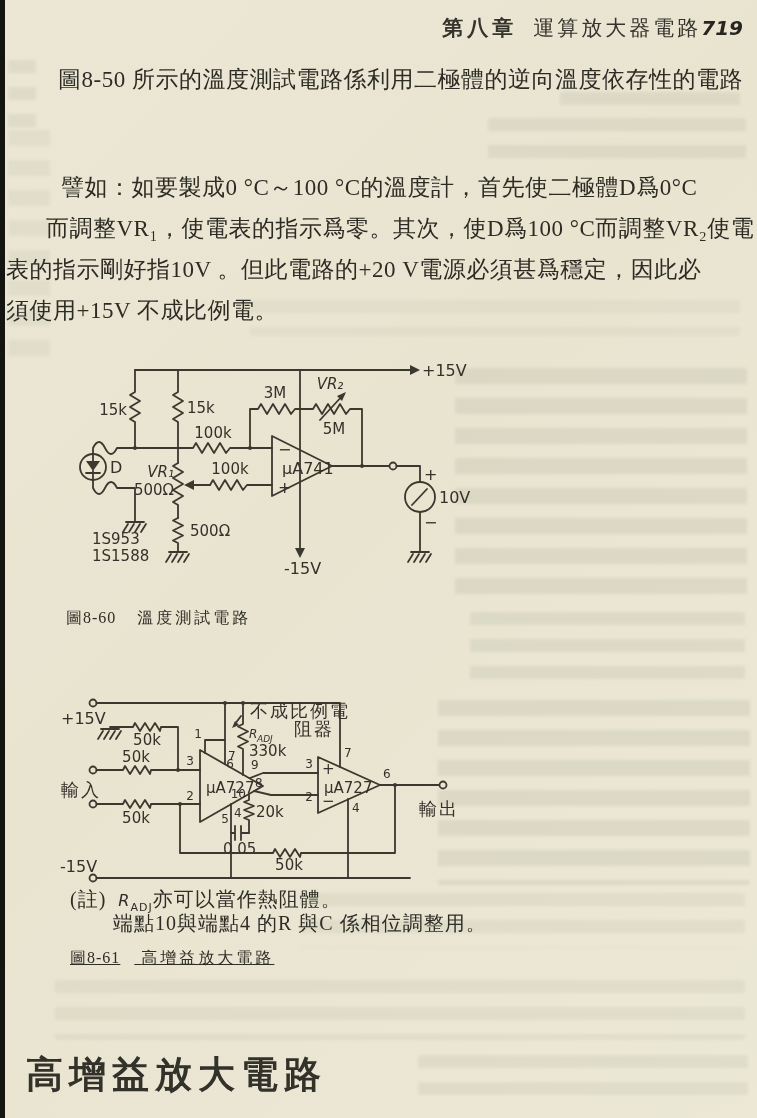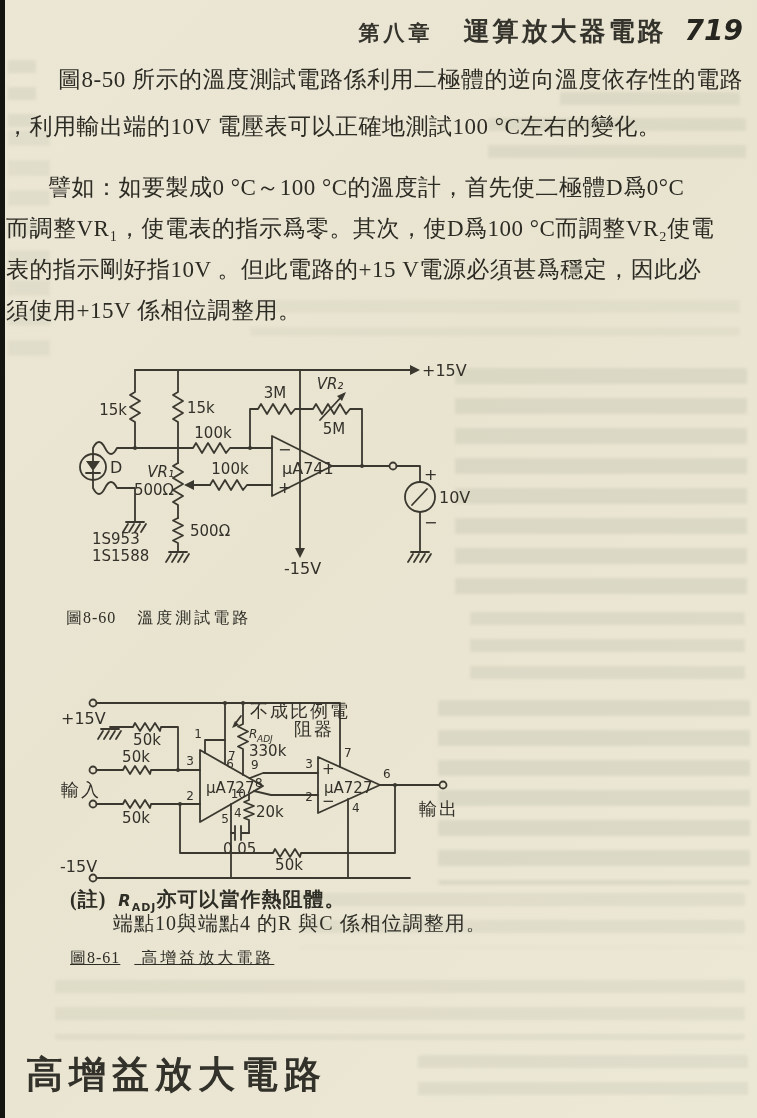--- a/index.html
+++ b/index.html
@@ -9,22 +9,22 @@
     font-family:"Liberation Serif","DejaVu Serif",serif;
     color:#2b2a24;
   }
   .edge-left{position:absolute;left:0;top:0;width:5px;height:100%;background:#141411;}
   .ghost{position:absolute;pointer-events:none;
     background:repeating-linear-gradient(180deg, rgba(148,158,136,.32) 0 13px, rgba(0,0,0,0) 13px 27px);
     filter:blur(1.6px);opacity:.5;border-radius:3px;}
   .ghost.v{background:repeating-linear-gradient(180deg, rgba(148,158,136,.35) 0 16px, rgba(0,0,0,0) 16px 30px);}
   .header{position:absolute;top:14px;right:14px;display:flex;align-items:baseline;white-space:nowrap;justify-content:center;}
   .header .chap{font-size:21px;letter-spacing:4px;font-weight:bold;color:#34332c;}
-  .header .ttl{font-size:26px;letter-spacing:3px;font-weight:bold;color:#34332c;margin-left:30px;}
-  .header .pg{font-size:28px;font-weight:bold;font-style:italic;margin-left:18px;
+  .header .ttl{font-size:21px;letter-spacing:3px;font-weight:normal;color:#34332c;margin-left:16px;}
+  .header .pg{font-size:20px;font-weight:bold;font-style:italic;
     font-family:"DejaVu Sans","Liberation Sans",sans-serif;color:#26251f;}
   .bodyline{position:absolute;font-size:23px;letter-spacing:.5px;white-space:nowrap;color:#2c2b24;}
   .caption{position:absolute;font-size:16px;letter-spacing:3px;white-space:nowrap;color:#2e2d26;}
   .caption .cid{margin-right:14px;letter-spacing:1px;}
   .note{position:absolute;font-size:20px;letter-spacing:1px;white-space:nowrap;color:#2e2d26;}
   .note i{font-family:"DejaVu Sans","Liberation Sans",sans-serif;font-size:16px;}
   .note sub{font-size:11px;font-family:"DejaVu Sans","Liberation Sans",sans-serif;}
   .footerhead{position:absolute;left:26px;top:1050px;font-size:37px;font-weight:bold;letter-spacing:6px;
     font-family:"Liberation Sans","DejaVu Sans",sans-serif;color:#32312a;white-space:nowrap;}
   svg{position:absolute;}
@@ -58,26 +58,25 @@
   <div class="ghost v" style="left:8px;top:130px;width:42px;height:230px;opacity:.35;"></div>
   <div class="ghost" style="left:8px;top:60px;width:28px;height:70px;opacity:.5;"></div>
 
   <div class="header">
     <span class="chap">第八章</span>
     <span class="ttl">運算放大器電路</span>
     <span class="pg">719</span>
   </div>
 
   <div class="bodyline" style="left:58px;top:64px;">圖8-50 所示的溫度測試電路係利用二極體的逆向溫度依存性的電路</div>
-  <div class="bodyline" style="left:6px;top:111px;">，利用輸出端的10V 電壓表可以正確地測試100 °C左右的變化。</div>
-
-  <div class="bodyline" style="left:48px;top:172px;">譬如：如要製成0 °C～100 °C的溫度計，首先使二極體D爲0°C</div>
-  <div class="bodyline" style="left:6px;top:213px;">而調整VR₁，使電表的指示爲零。其次，使D爲100 °C而調整VR₂使電</div>
-  <div class="bodyline" style="left:6px;top:254px;">表的指示剛好指10V 。但此電路的+15 V電源必須甚爲穩定，因此必</div>
-  <div class="bodyline" style="left:6px;top:295px;">須使用+15V 係相位調整用。</div>
+
+  <div class="bodyline" style="left:61px;top:172px;">譬如：如要製成0 °C～100 °C的溫度計，首先使二極體D爲0°C</div>
+  <div class="bodyline" style="left:6px;top:213px;padding-left:40px;">而調整VR₁，使電表的指示爲零。其次，使D爲100 °C而調整VR₂使電</div>
+  <div class="bodyline" style="left:6px;top:254px;">表的指示剛好指10V 。但此電路的+20 V電源必須甚爲穩定，因此必</div>
+  <div class="bodyline" style="left:6px;top:295px;">須使用+15V 不成比例電。</div>
 
   <svg style="left:58px;top:352px;" width="420" height="238" viewBox="0 0 420 238">
 
     <g>
       <path class="w" d="M77,18 H352"></path>
       <polygon class="fillw" points="352,13 362,18 352,23"></polygon>
       <text class="ct-lg" x="364" y="24">+15V</text>
     </g>
 
     <g>
@@ -269,21 +268,21 @@
       <text class="cjk" x="386" y="127">輸出</text>
     </g>
 
     <circle class="fillw" cx="145" cy="82" r="2"></circle>
     <circle class="fillw" cx="147" cy="116" r="2"></circle>
     <circle class="fillw" cx="362" cy="97" r="2"></circle>
     <circle class="fillw" cx="192" cy="15" r="2"></circle>
     <circle class="fillw" cx="210" cy="15" r="2"></circle>
   </svg>
 
-  <div class="note" style="left:70px;top:886px;font-weight:bold;">
+  <div class="note" style="left:70px;top:886px;">
     <span>(註)</span>&nbsp;
     <i>R</i><sub>ADJ</sub><span>亦可以當作熱阻體。</span>
   </div>
   <div class="note" style="left:113px;top:910px;text-align:right;">端點10與端點4 的R 與C 係相位調整用。</div>
 
   <div class="caption" style="left:70px;top:948px;text-decoration:underline;">
     <span class="cid">圖8-61</span>
     <span>高增益放大電路</span>
   </div>
 

